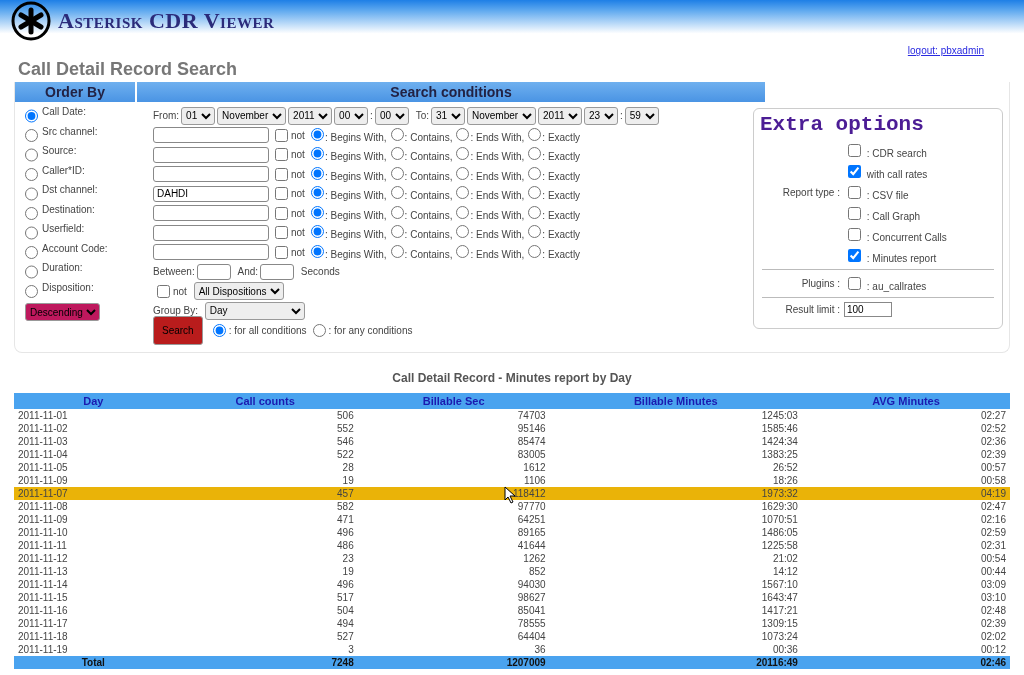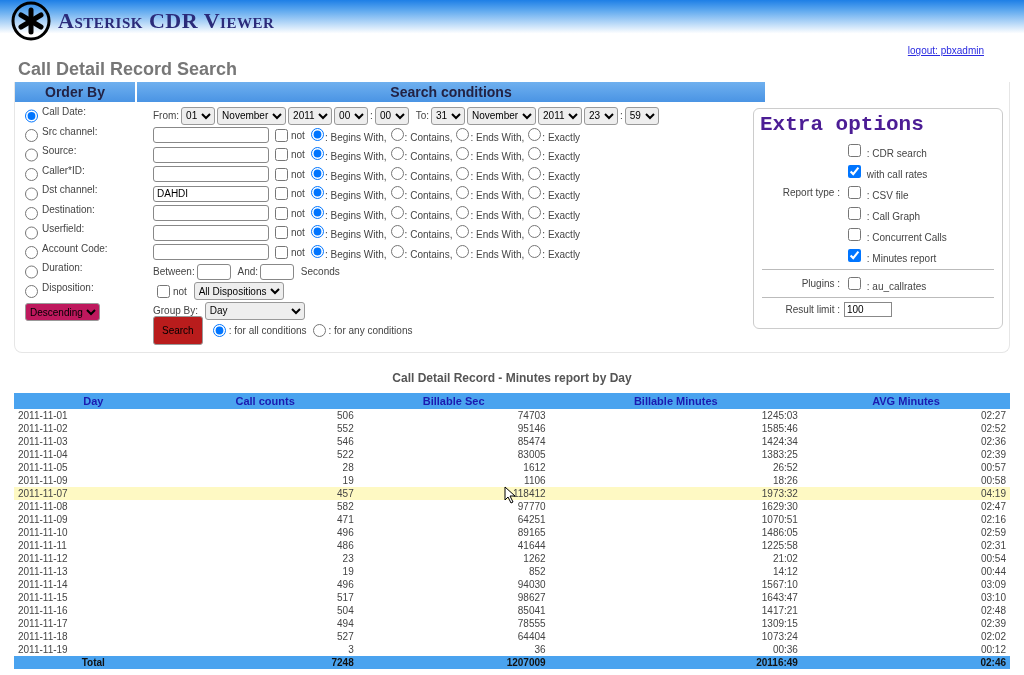--- a/index.html
+++ b/index.html
@@ -37,21 +37,21 @@
   .extra td{padding:1px 2px;white-space:nowrap}
   .extra td.lab{text-align:right;color:#444;width:78px}
   .extra input[type=text]{width:42px;border:1px solid #888;font-size:10px}
   .extra hr{border:none;border-top:1px solid #bbb;margin:2px 0}
   .report-title{text-align:center;font-weight:bold;font-size:12px;color:#555;margin:18px 0 8px 0}
   table.results{width:996px;margin:0 14px;border-collapse:collapse;font-size:10px}
   table.results th{background:#4aa3ef;color:#1b1bb0;font-weight:bold;font-size:11px;padding:2px 4px;text-align:center}
   table.results td{padding:1px 4px}
   table.results tr.datarow td:first-child{text-align:left}
   table.results tr.datarow td{text-align:right}
-  table.results tr.hl td{background:#fef9c3}
+  table.results tr.hl td{background:#eab308}
   table.results tr.total td{background:#4aa3ef;font-weight:bold;text-align:right;color:#111}
   table.results tr.total td:first-child{text-align:center}
   .foot{text-align:center;font-size:9px;margin:6px 0}
   .foot a{color:#2a2ae0;text-decoration:underline}
   .cursor{position:absolute;left:504px;top:486px;pointer-events:none}
 </style>
 </head>
 <body>
 <div class="wrap">
 

